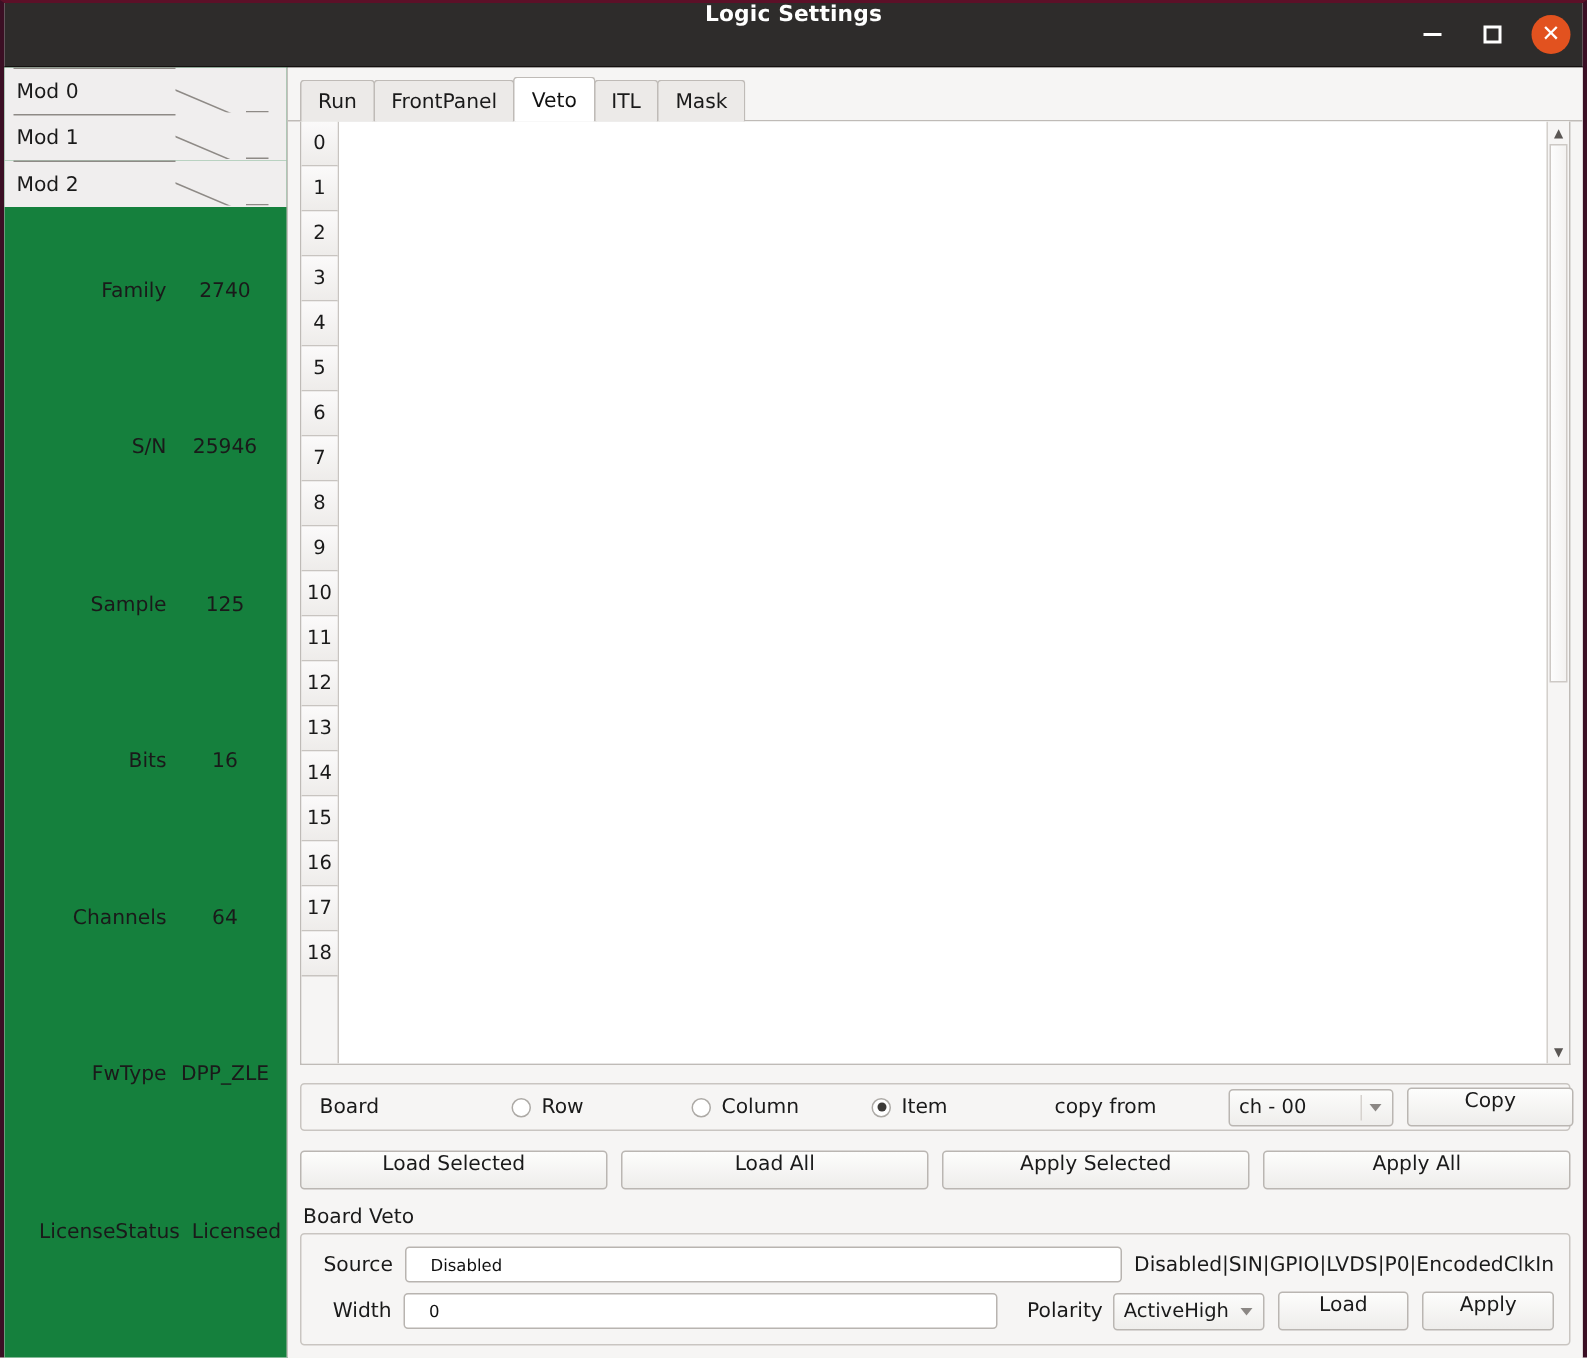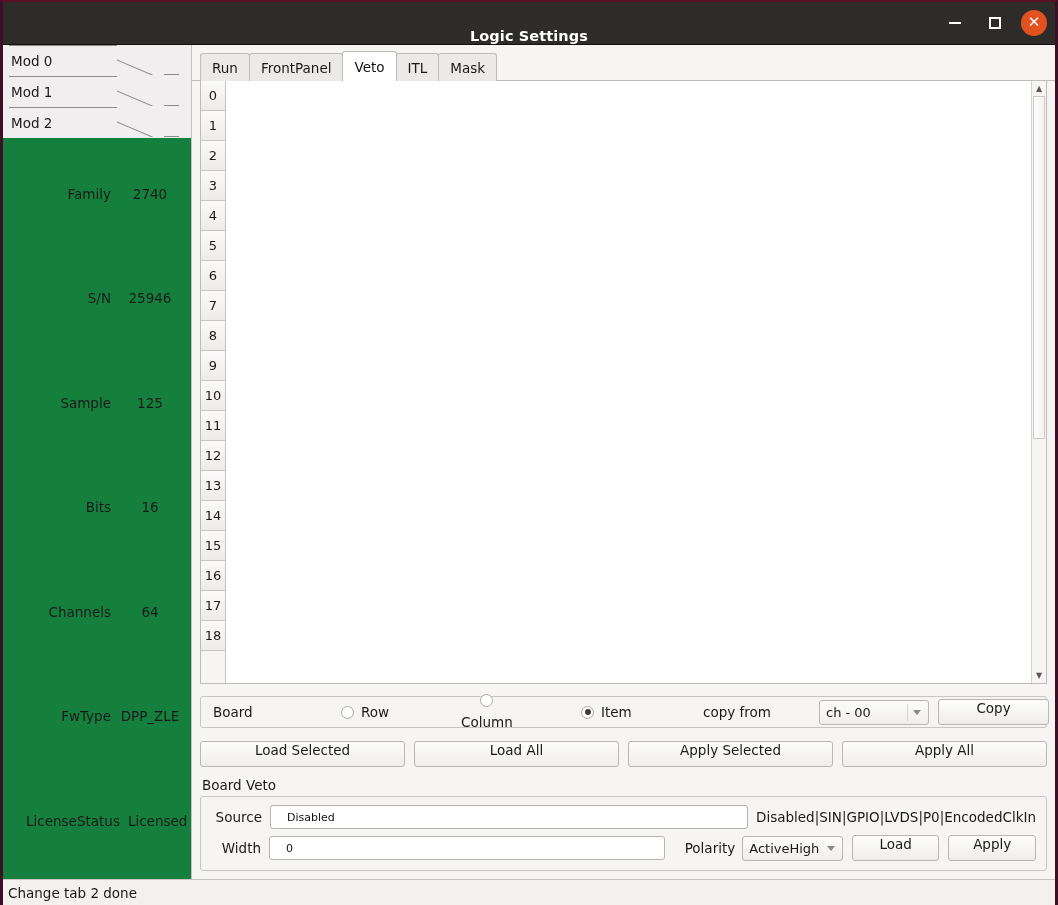--- a/index.html
+++ b/index.html
@@ -32,21 +32,21 @@
   }
 
   
   #titlebar {
     position: relative;
     height: 42px;
     flex: 0 0 42px;
     background: #2e2c2b;
     border-bottom: 1px solid #14100f;
     display: flex;
-    align-items: flex-end;
+    align-items: flex-start;
     justify-content: center;
   }
   #titlebar .title {
     color: #ffffff;
     font-size: 14.5px;
     font-weight: bold;
     letter-spacing: 0.1px;
   }
   #titlebar .win-buttons {
     position: absolute;
@@ -564,21 +564,21 @@
         </div>
       </div>
 
       <div id="select-bar" class="groupbox">
         <span class="lbl-select">Board</span>
 
         <div class="radio-item" style="left:140px;">
           <span class="radio-dot"></span>
           <span>Row</span>
         </div>
-        <div class="radio-item" style="left:260px;flex-direction:column;">
+        <div class="radio-item" style="left:260px;">
           <span class="radio-dot"></span>
           <span>Column</span>
         </div>
         <div class="radio-item" style="left:380px;">
           <span class="radio-dot on"></span>
           <span>Item</span>
         </div>
 
         <span class="lbl-copyfrom">copy from</span>
 
@@ -633,16 +633,13 @@
           <div class="btn" style="width:91px; margin-left:9px;">
             <span>Apply</span>
           </div>
         </div>
       </div>
       <div style="height:8px;"></div>
 
     </div>
   </div>
 
-  <div id="statusbar">
-    <span>Change tab 2 done</span>
-  </div>
 </div>
 
 </body></html>

